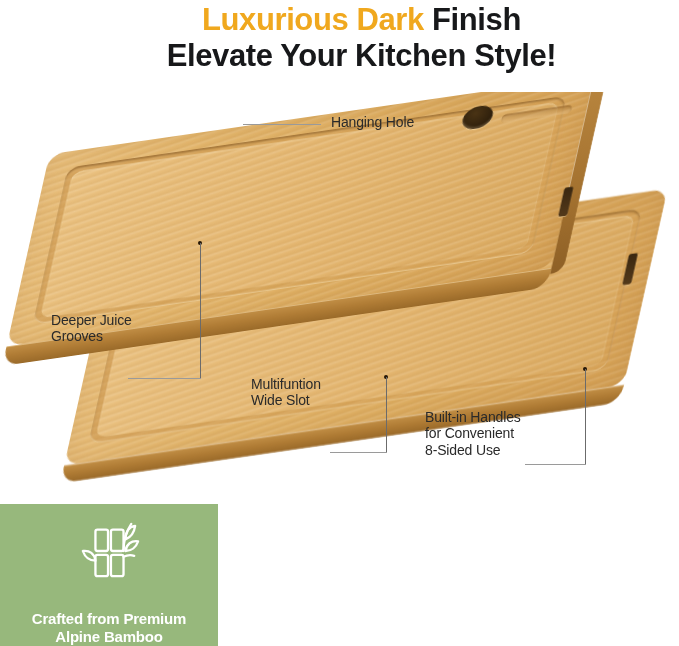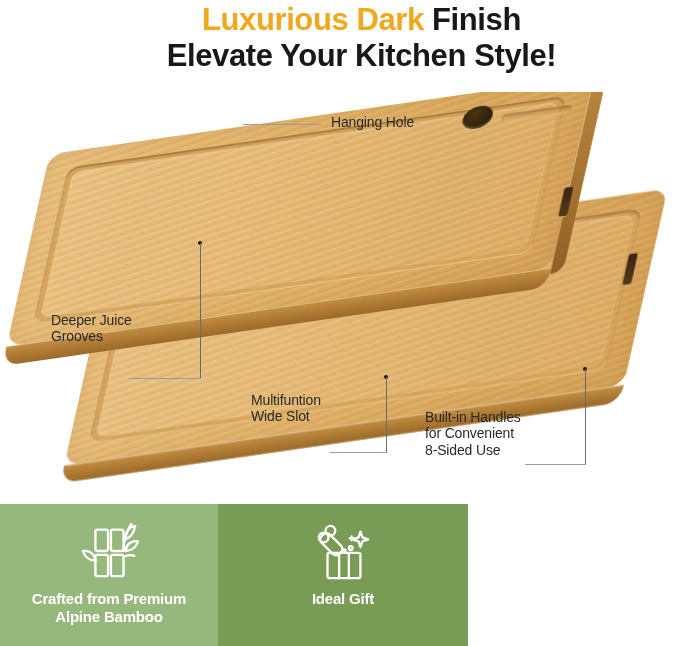--- a/index.html
+++ b/index.html
@@ -156,21 +156,21 @@
     top: 504px;
     width: 679px;
     height: 142px;
     display: flex;
   }
   .feature {
     position: relative;
     display: flex;
     flex-direction: column;
     align-items: center;
-    justify-content: flex-start;
+    justify-content: space-between;
     padding-top: 14px;
     box-sizing: border-box;
   }
   .feature-1 { width: 218px; background: #97B87C; }
   .feature-2 { width: 250px; background: #789B55; }
   .feature-3 { width: 211px; background: #97B87C; }
 
   .feature-icon {
     width: 62px;
     height: 66px;
@@ -253,21 +253,21 @@
   <div class="lead-dot" style="left:583px; top:275px;"></div>
   <div class="lead-v" style="left:585px; top:277px; height:95px;"></div>
   <div class="lead-h" style="left:525px; top:372px; width:61px;"></div>
 </div>
 
 <div class="callout" style="left:331px; top:114px;">Hanging Hole</div>
 
 <div class="callout" style="left:51px; top:312px;">Deeper Juice
 Grooves</div>
 
-<div class="callout" style="left:251px; top:392px;">Multifuntion
+<div class="callout" style="left:251px; top:376px;">Multifuntion
 Wide Slot</div>
 
 <div class="callout" style="left:425px; top:409px;">Built-in Handles
 for Convenient
 8-Sided Use</div>
 
 <div class="features">
 
   <div class="feature feature-1">
     <svg class="feature-icon" viewBox="0 0 64 68" fill="none" stroke="#FFFFFF" stroke-width="2.4" stroke-linecap="round" stroke-linejoin="round">
@@ -278,29 +278,14 @@
       <path d="M47 34 C47 22 51 12 55 6"></path>
       <path d="M49 22 C54 20 58 15 59 8 C53 9 49 14 49 22 Z"></path>
       <path d="M49 34 C55 34 60 30 62 24 C55 23 50 27 49 34 Z"></path>
       <path d="M18 44 C12 44 7 40 5 34 C12 33 17 37 18 44 Z"></path>
       <path d="M47 40 C51 38 55 38 58 39"></path>
     </svg>
     <div class="feature-label">Crafted from Premium
 Alpine Bamboo</div>
   </div>
 
-  <div class="feature feature-2">
-    <svg class="feature-icon" viewBox="0 0 64 68" fill="none" stroke="#FFFFFF" stroke-width="2.4" stroke-linecap="round" stroke-linejoin="round">
-      <rect x="16" y="36" width="34" height="26" rx="2"></rect>
-      <line x1="28" y1="36" x2="28" y2="62"></line>
-      <line x1="38" y1="36" x2="38" y2="62"></line>
-      <rect x="14" y="14" width="12" height="26" rx="5" transform="rotate(-45 20 27)"></rect>
-      <circle cx="12" cy="20" r="5"></circle>
-      <circle cx="19" cy="13" r="5"></circle>
-      <path d="M50 14 L52 20 L58 22 L52 24 L50 30 L48 24 L42 22 L48 20 Z"></path>
-      <circle cx="40" cy="31" r="2"></circle>
-      <circle cx="33" cy="34" r="1.6"></circle>
-      <path d="M41 19 L41 23 M39 21 L43 21"></path>
-    </svg>
-    <div class="feature-label">Ideal Gift</div>
-  </div>
 
 </div>
 
 </body></html>

